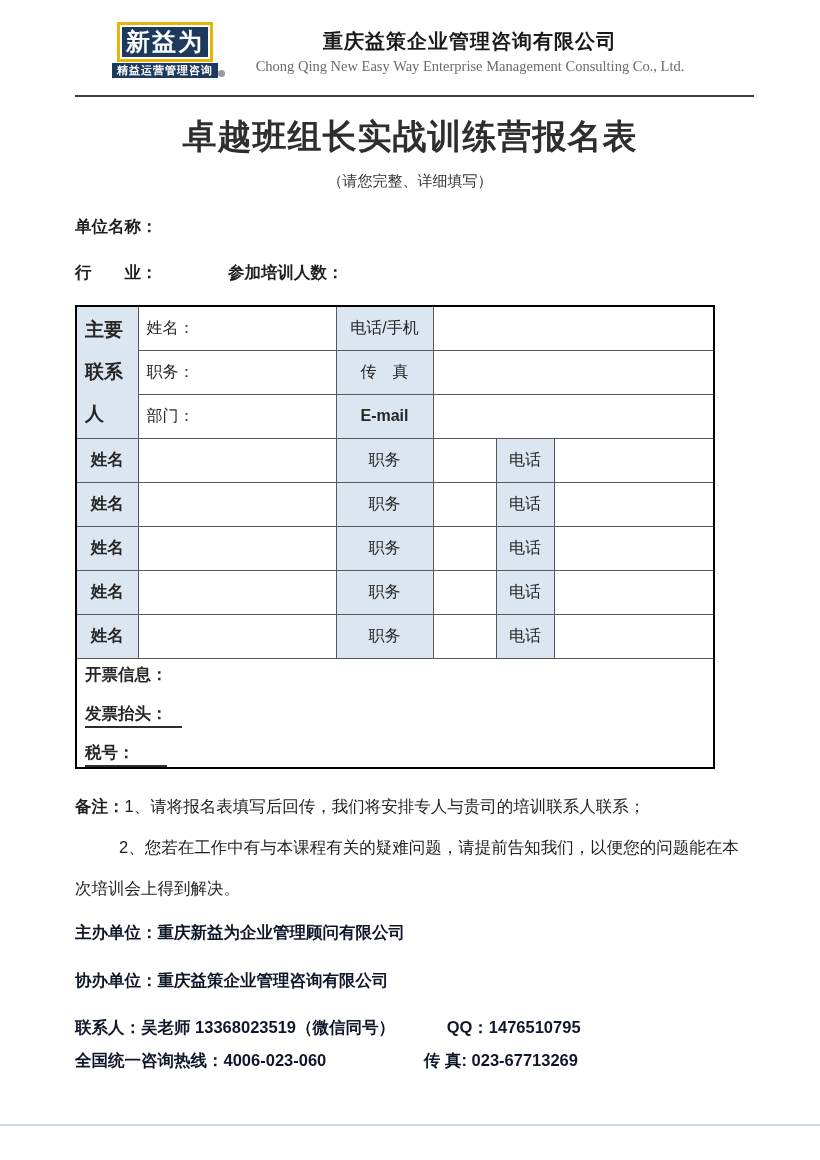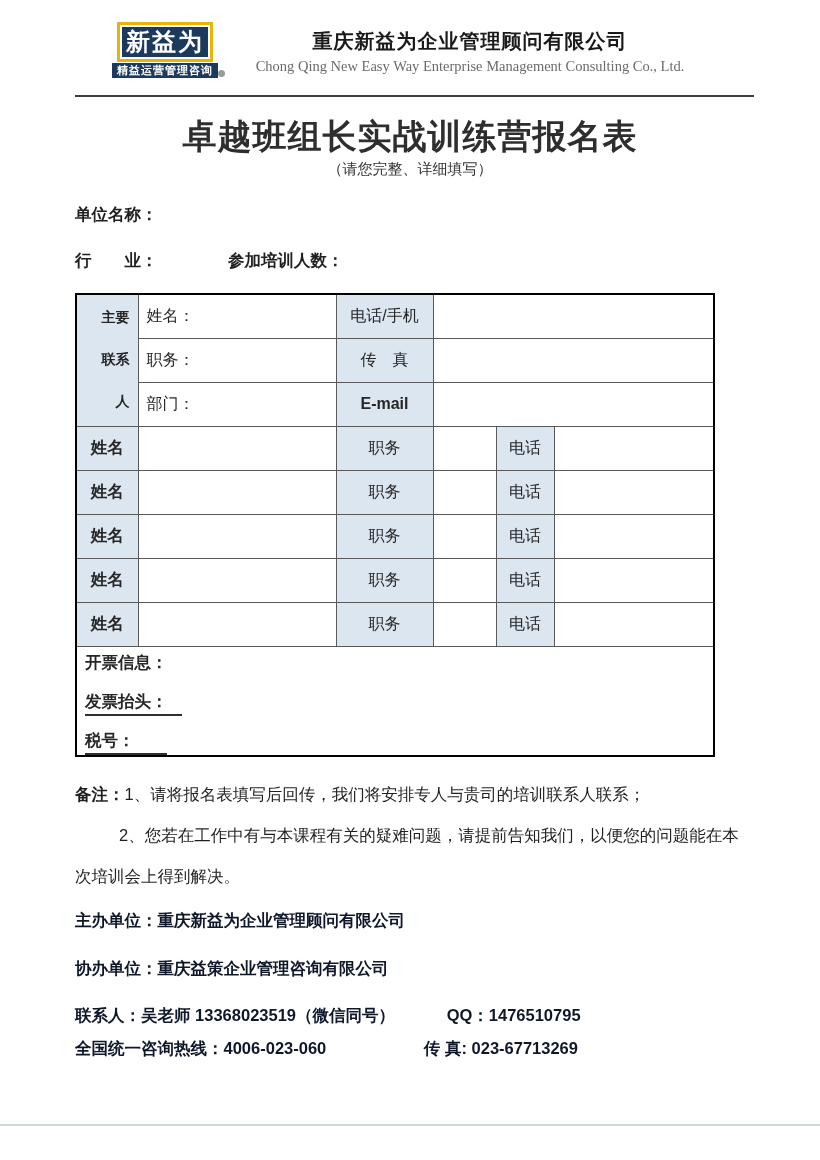--- a/index.html
+++ b/index.html
@@ -20,37 +20,37 @@
     border-radius:50%; background:#9b9b9b; }
   .company { padding-top:28px; text-align:center; padding-left:120px; }
   .company-cn { font-size:20px; font-weight:bold; color:#1a1a1a; letter-spacing:1px; }
   .company-en { font-family:"Liberation Serif", serif; font-size:14.5px; color:#6b6b6b;
     margin-top:3px; }
   .header-rule { height:2px; background:#3c3c3c; margin:1px 66px 0 75px; }
 
   
   .doc-title { text-align:center; font-size:34px; font-weight:bold; color:#2e2e2e;
     margin-top:17px; letter-spacing:1px; }
-  .doc-subtitle { text-align:center; font-size:15px; color:#333; margin-top:0; }
+  .doc-subtitle { text-align:center; font-size:15px; color:#333; margin-top:12px; }
 
   
   .content { padding:0 66px 0 75px; }
   .field-line { font-size:16.5px; font-weight:bold; color:#1f1f1f; }
   .line-company { margin-top:25px; }
   .line-industry { margin-top:24px; }
   .participants-label { margin-left:66px; }
 
   
   table.reg { border-collapse:collapse; width:638px; margin-top:21px; table-layout:fixed;
     font-size:16px; }
   table.reg { border:2px solid #000; }
   table.reg td { border:1px solid #595959; height:44px; padding:0 8px; color:#262626;
     overflow:hidden; }
   td.blue { background:#dce6f1; text-align:center; padding:0 2px; }
-  td.contact-span { font-weight:bold; text-align:right; font-size:14px; }
+  td.contact-span { font-weight:bold; text-align:left; font-size:19px; }
   .contact-span-inner { display:flex; flex-direction:column; justify-content:space-around;
     height:126px; }
   td.field-cell { font-weight:normal; }
   td.bold { font-weight:bold; }
   td.name-cell { font-weight:bold; font-size:16.5px; }
   td.invoice-cell { padding:10px 13px 12px 13px; font-weight:bold; font-size:16.5px;
     height:auto; }
   .invoice-line { margin-top:9px; line-height:30px; }
   .invoice-line:first-child { margin-top:0; }
   .u-line { border-bottom:2px solid #2e2e2e; display:inline-block; line-height:26px; }
@@ -84,21 +84,21 @@
 
   <div class="header">
     <div class="logo">
       <div class="logo-box">
         <div class="logo-box-inner">新益为</div>
       </div>
       <div class="logo-bar">精益运营管理咨询</div>
       <div class="logo-dot"></div>
     </div>
     <div class="company">
-      <div class="company-cn">重庆新益为企业管理顾问有限公司</div>
+      <div class="company-cn">重庆益策企业管理咨询有限公司</div>
       <div class="company-en">Chong Qing New Easy Way Enterprise Management Consulting Co., Ltd.</div>
     </div>
   </div>
   <div class="header-rule"></div>
 
   <div class="doc-title">卓越班组长实战训练营报名表</div>
   <div class="doc-subtitle">（请您完整、详细填写）</div>
 
   <div class="content">
 

